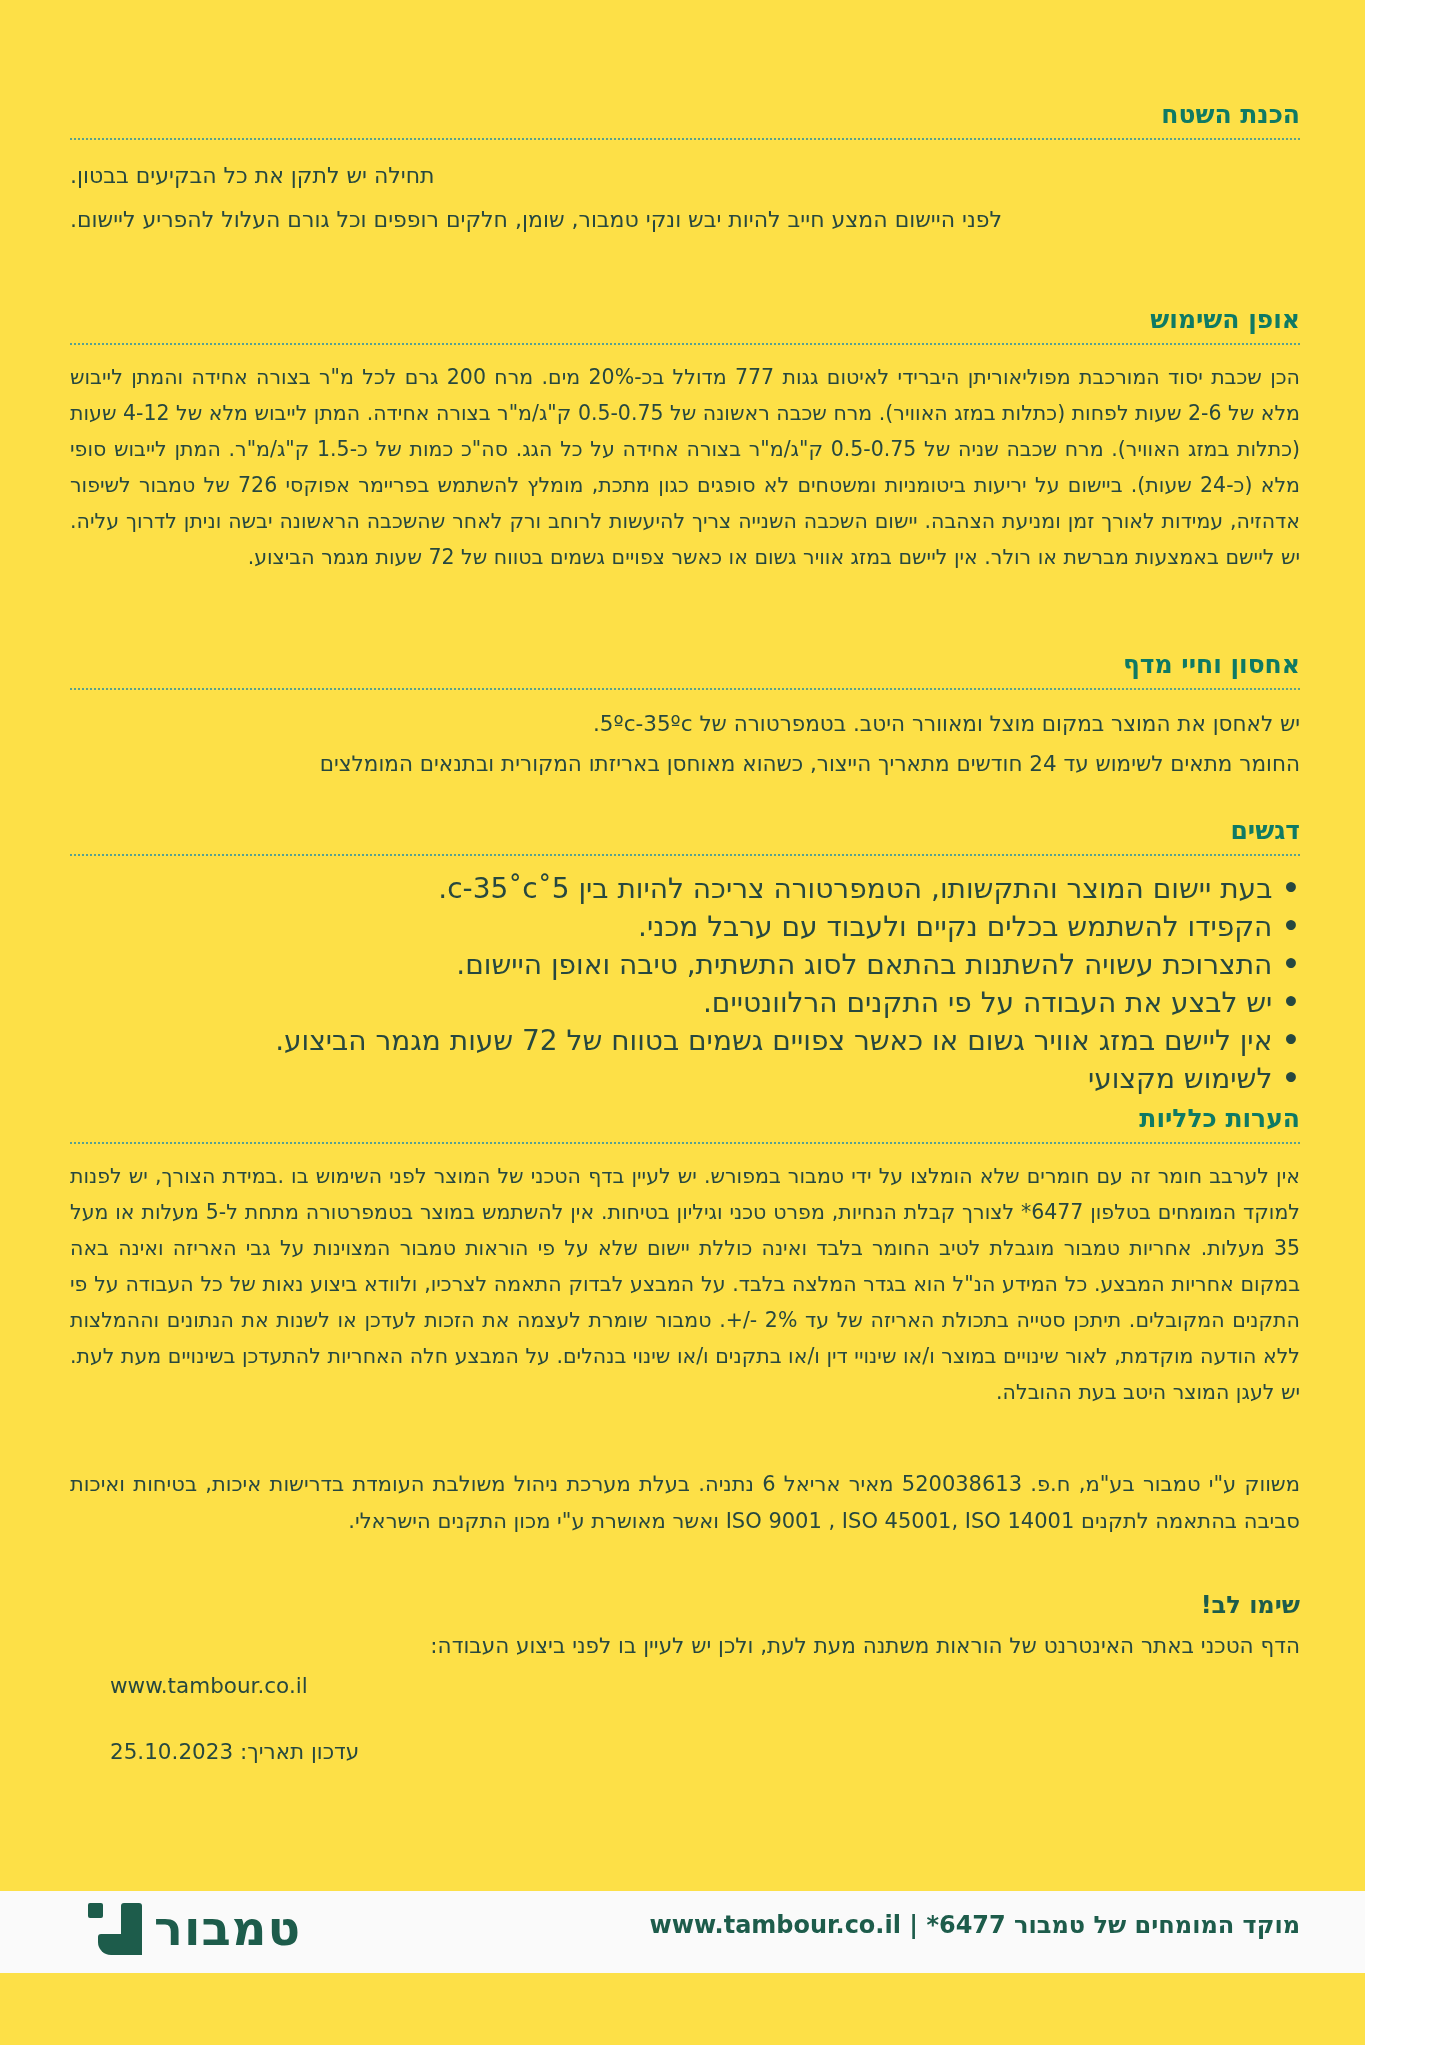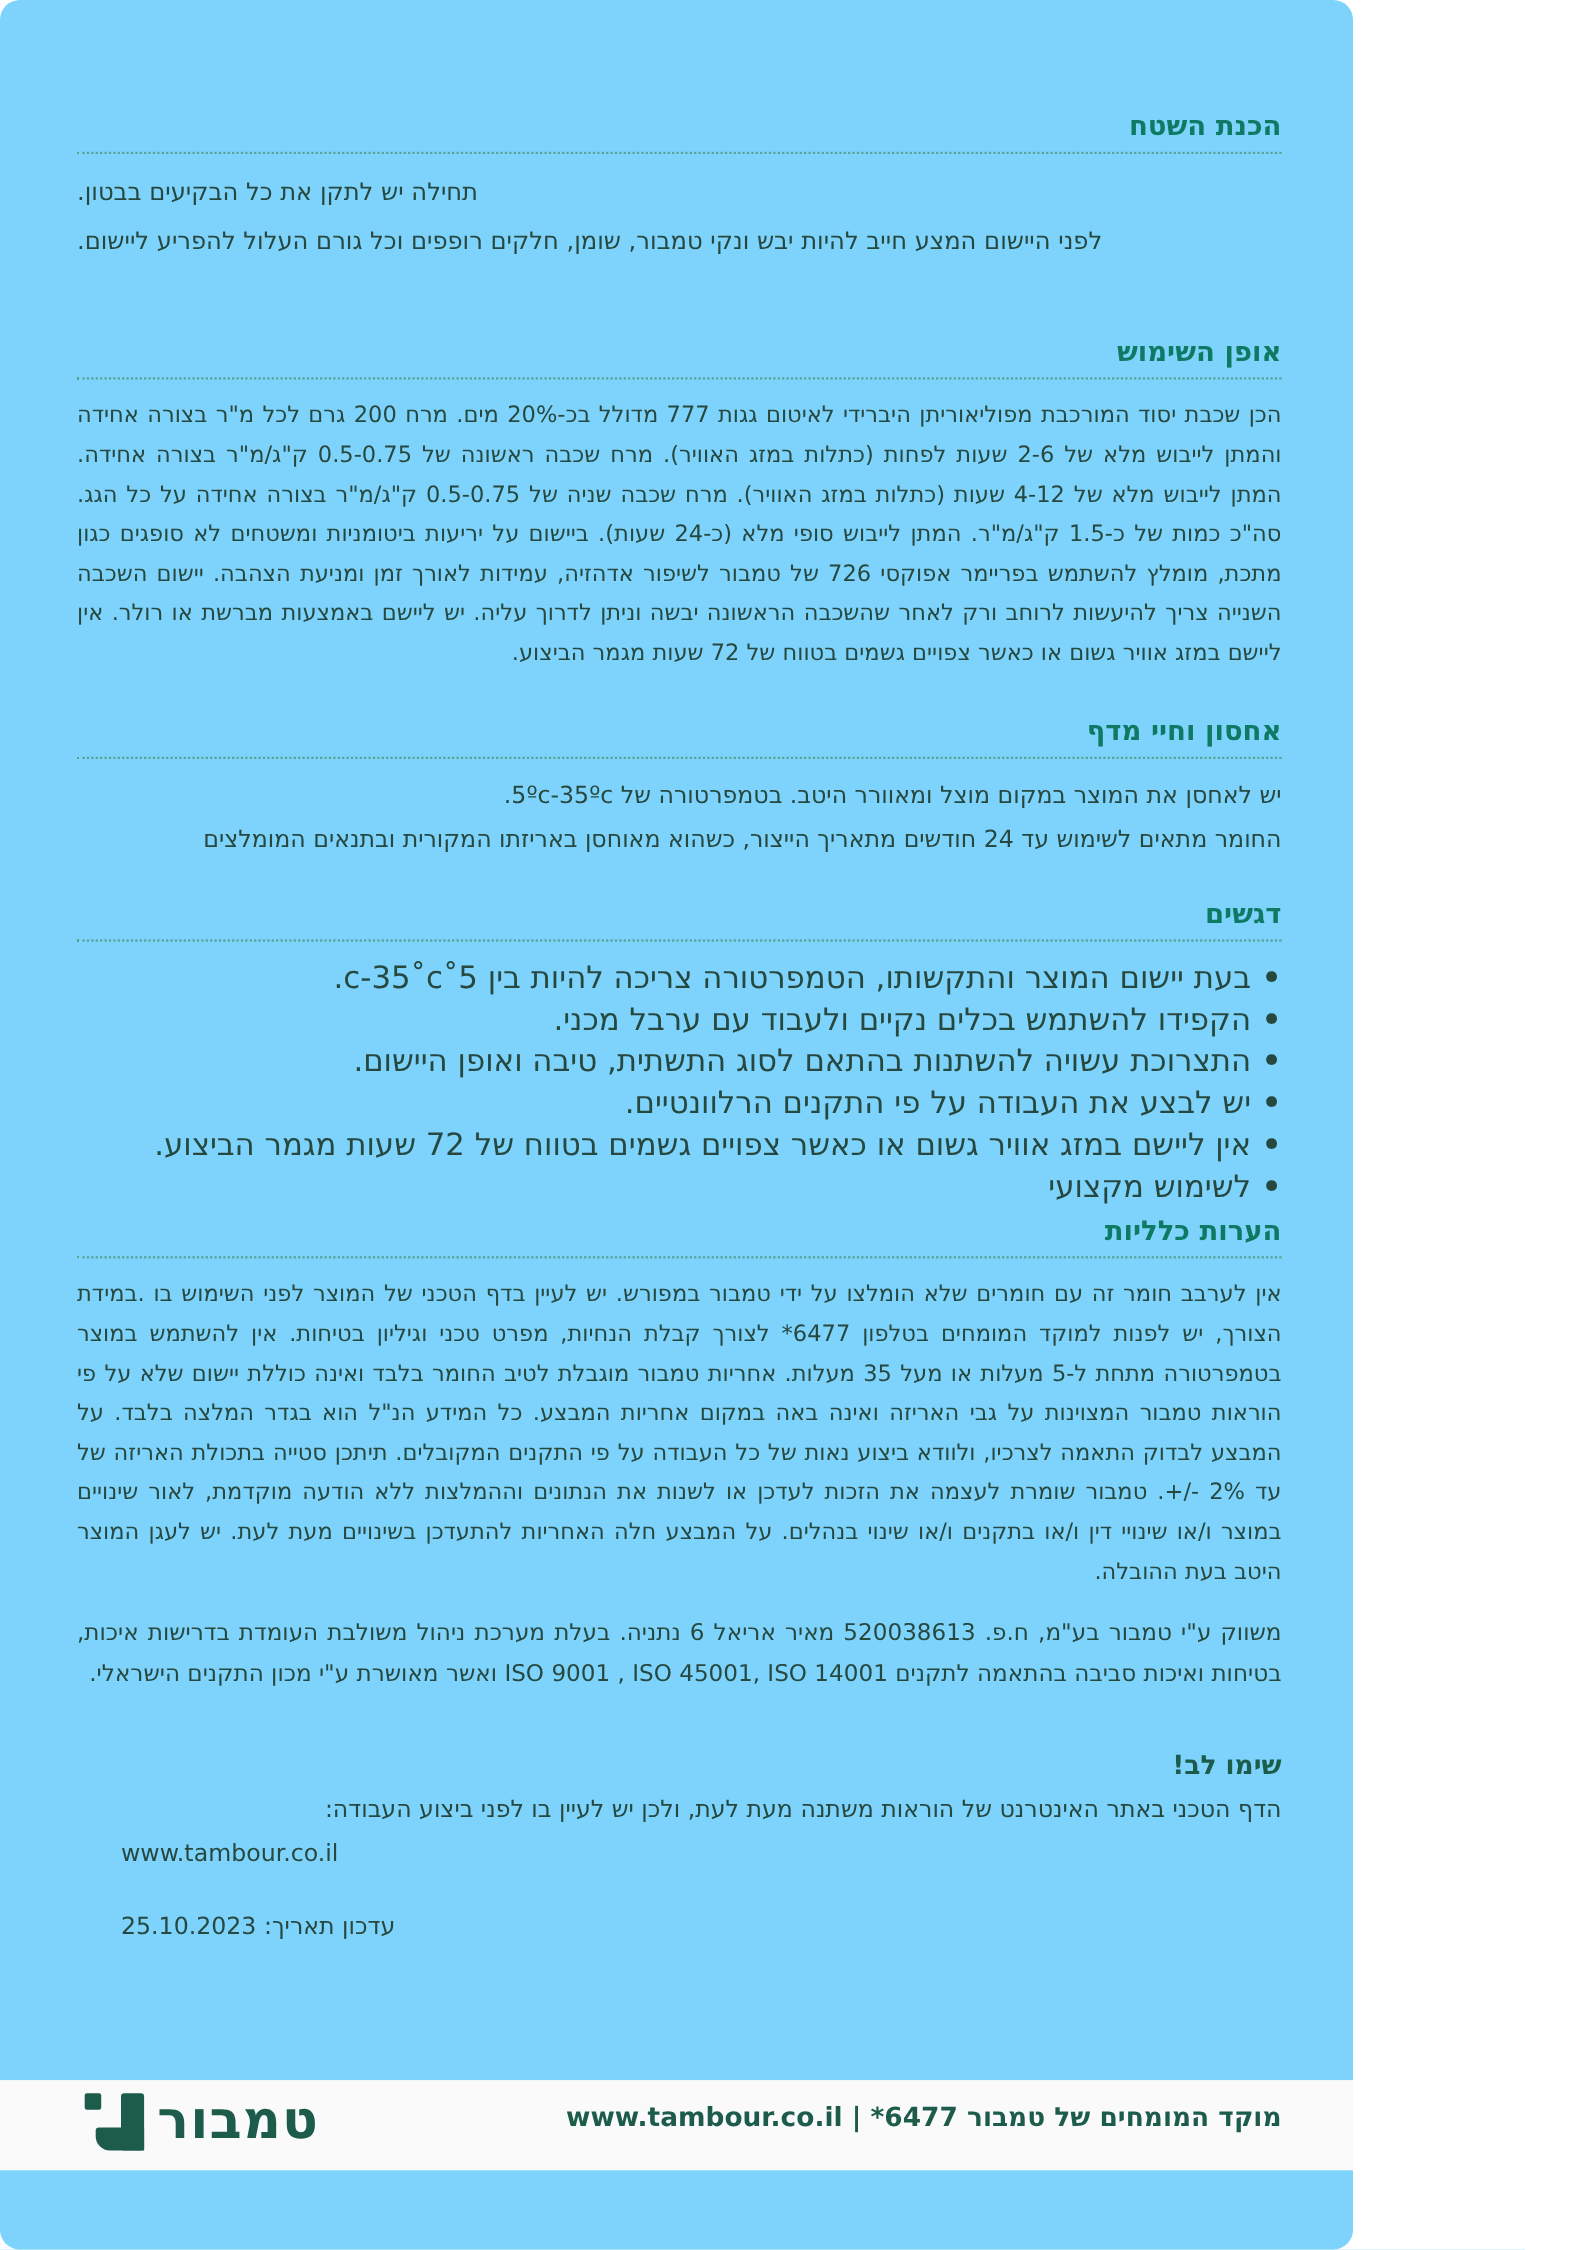--- a/index.html
+++ b/index.html
@@ -1,36 +1,36 @@
 <!DOCTYPE html>
 <html lang="he"><head>
 <meta charset="utf-8">
 <style>
   html,body{margin:0;padding:0;background:#ffffff;}
   body{width:1445px;height:2045px;font-family:"DejaVu Sans","Liberation Sans",sans-serif;overflow:hidden;}
-  .page{position:relative;width:1230px;height:2045px;background:#7dd3fc;direction:rtl;border-radius:18px;}
+  .page{position:relative;width:1365px;height:2045px;background:#fde047;direction:rtl;}
   .sec{position:absolute;right:65px;left:70px;}
   .sec h2{margin:0;font-size:25px;line-height:30px;font-weight:bold;color:#0f7a64;}
   .dotted{border-bottom:2px dotted #57a190;margin-top:8px;height:0;}
   .para{margin-top:14px;color:#27483f;}
   .line{font-size:22px;line-height:44px;text-align:left;margin:0;}
   .tight{font-size:20.5px;line-height:36px;text-align:justify;margin:0;}
   .lh40{font-size:21.5px;line-height:40px;text-align:right;margin:0;}
   .bullets{margin-top:14px;color:#27483f;}
   .bullet{font-size:28px;line-height:38px;text-align:right;}
   .bullet::before{content:"\2022\00a0";font-weight:bold;}
   .company{position:absolute;right:65px;left:70px;top:1466px;color:#27483f;font-size:21px;line-height:37px;text-align:justify;margin:0;}
   .notice{position:absolute;right:65px;left:70px;top:1590px;color:#27483f;}
   .notice h2{margin:0;font-size:24px;line-height:30px;font-weight:bold;color:#1d5c4b;}
   .notice-text{font-size:21.5px;line-height:40px;margin-top:6px;text-align:right;}
   .notice-url{font-size:21.5px;line-height:40px;text-align:left;margin-left:40px;color:#27483f;text-decoration:none;display:block;}
   .date-line{font-size:21.5px;line-height:40px;text-align:left;margin-left:40px;margin-top:26px;}
   .footer{position:absolute;left:0;right:0;top:1891px;height:82px;background:#fafafa;}
   .contact{position:absolute;right:65px;top:20px;font-size:24px;font-weight:bold;color:#1d5c4b;direction:rtl;}
-  .logo{position:absolute;left:77px;top:10px;display:flex;align-items:center;direction:rtl;}
+  .logo{position:absolute;left:88px;top:10px;display:flex;align-items:center;direction:rtl;}
   .logo-word{font-size:48px;font-weight:bold;color:#1d5c4b;letter-spacing:1px;line-height:54px;}
   .mark{position:relative;width:54px;height:54px;margin-right:12px;}
   .mark div{position:absolute;background:#1d5c4b;}
   .m-sq{top:2px;left:0;width:15px;height:15px;border-radius:2px;}
   .m-col{top:2px;right:0;width:21px;height:52px;border-radius:3px;}
   .m-foot{bottom:0;right:0;width:44px;height:21px;border-bottom-left-radius:13px;border-top-left-radius:3px;}
 </style>
 </head>
 <body>
 

